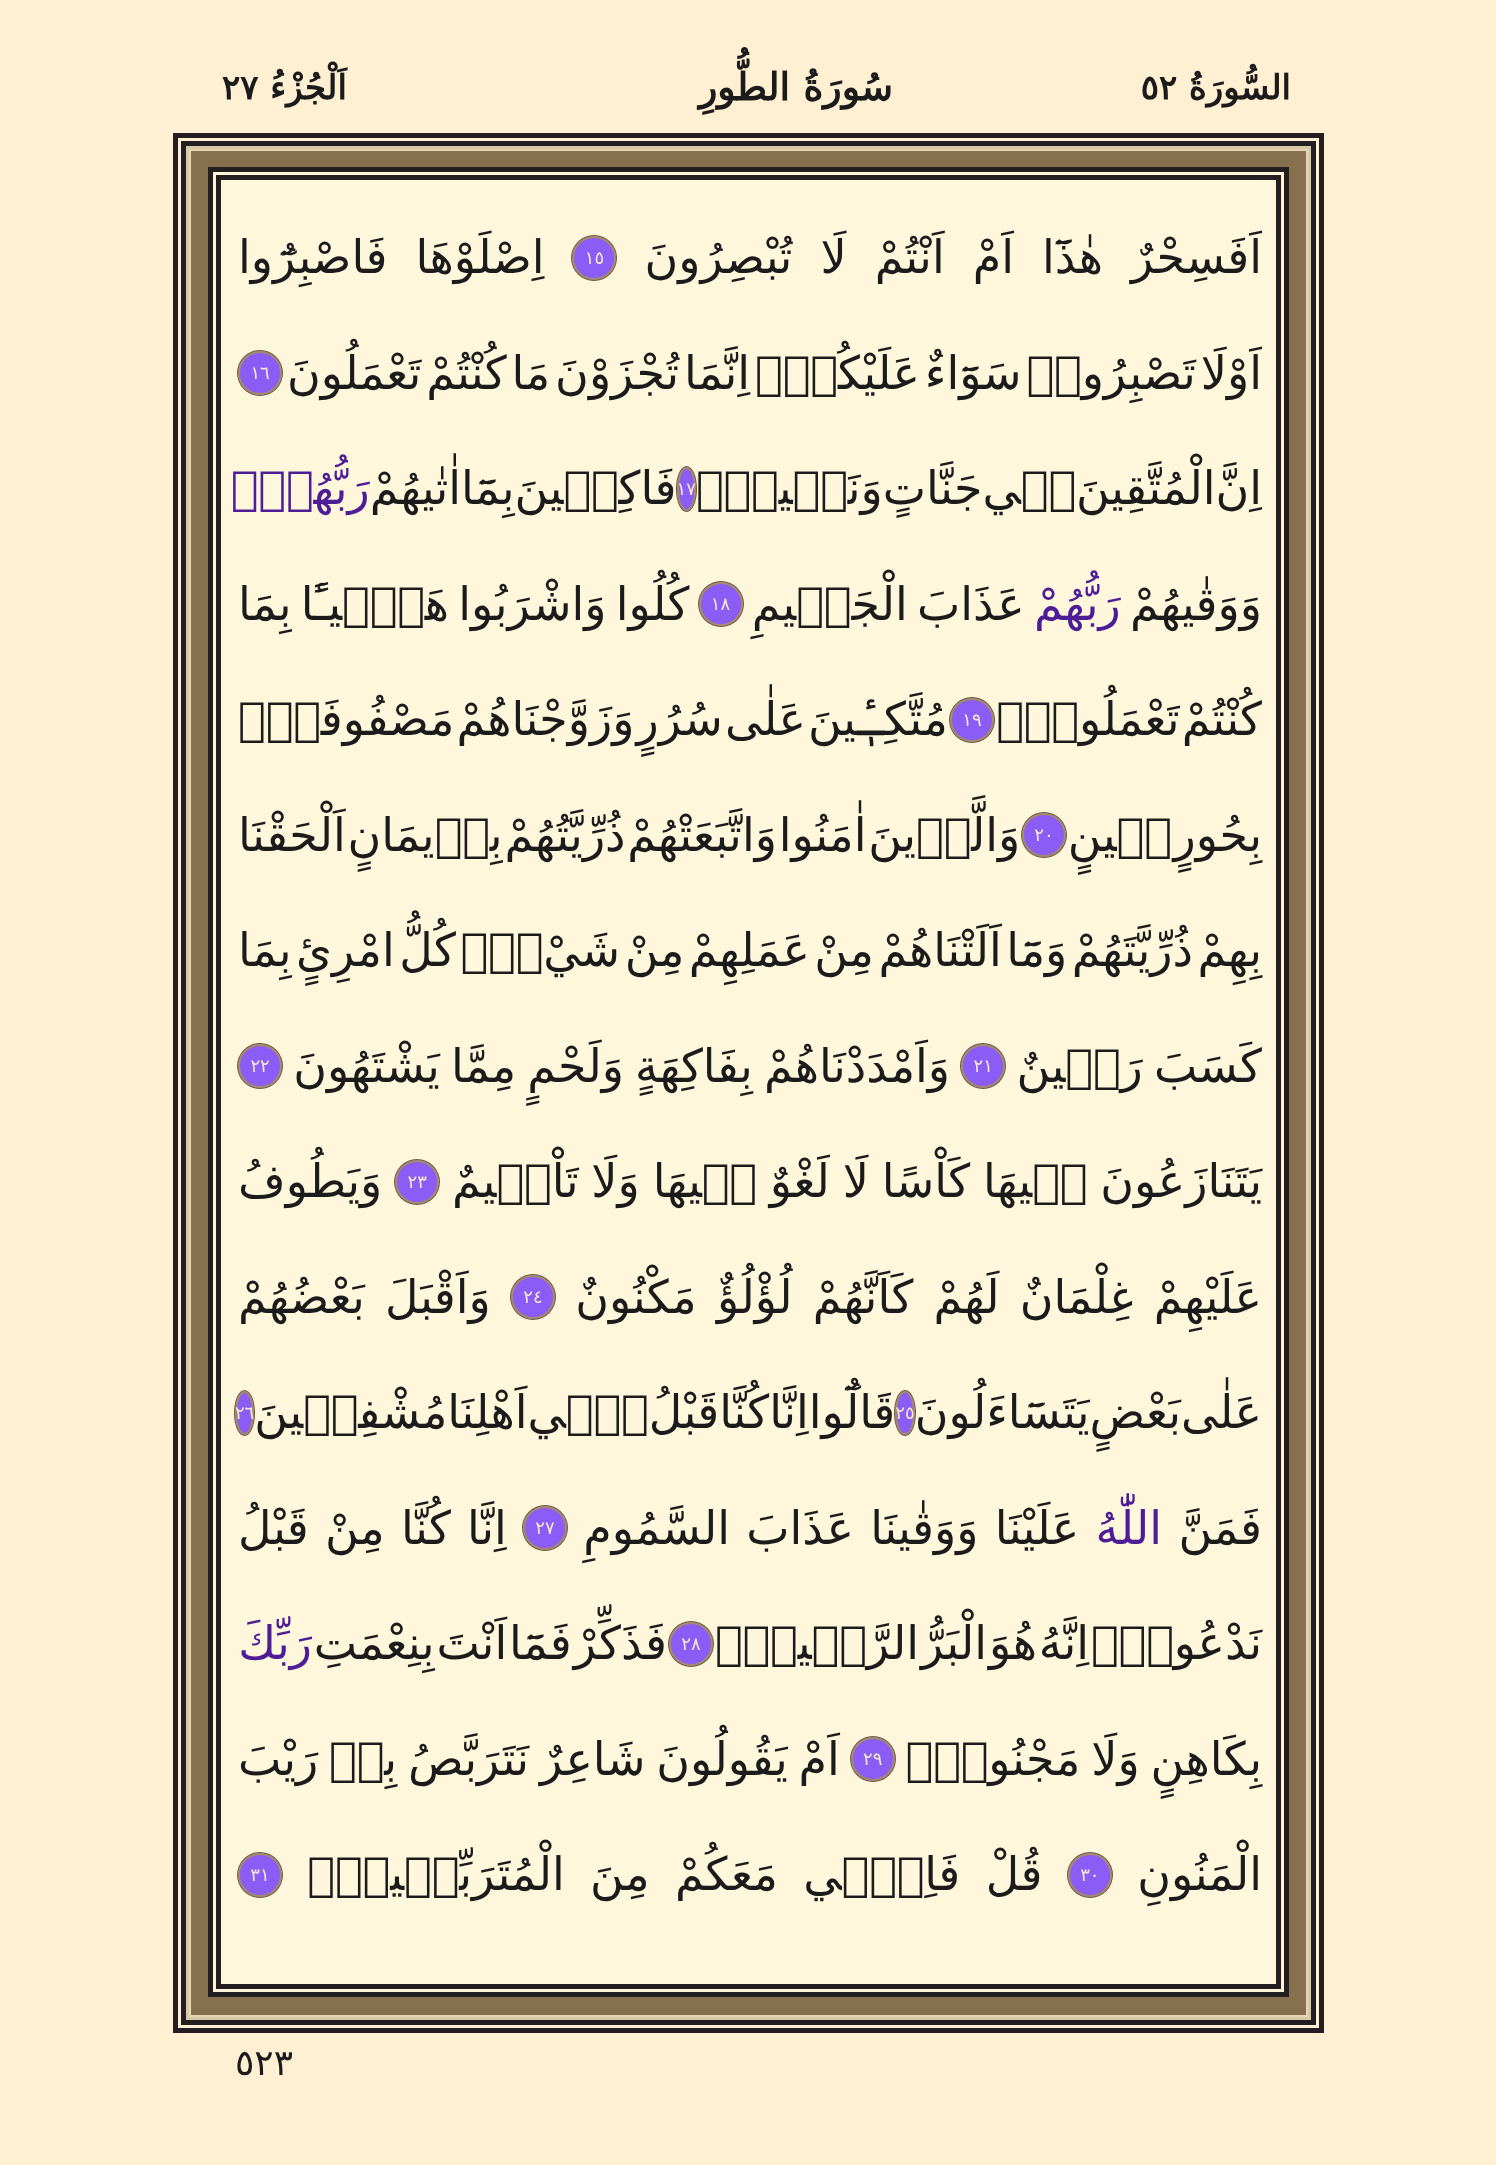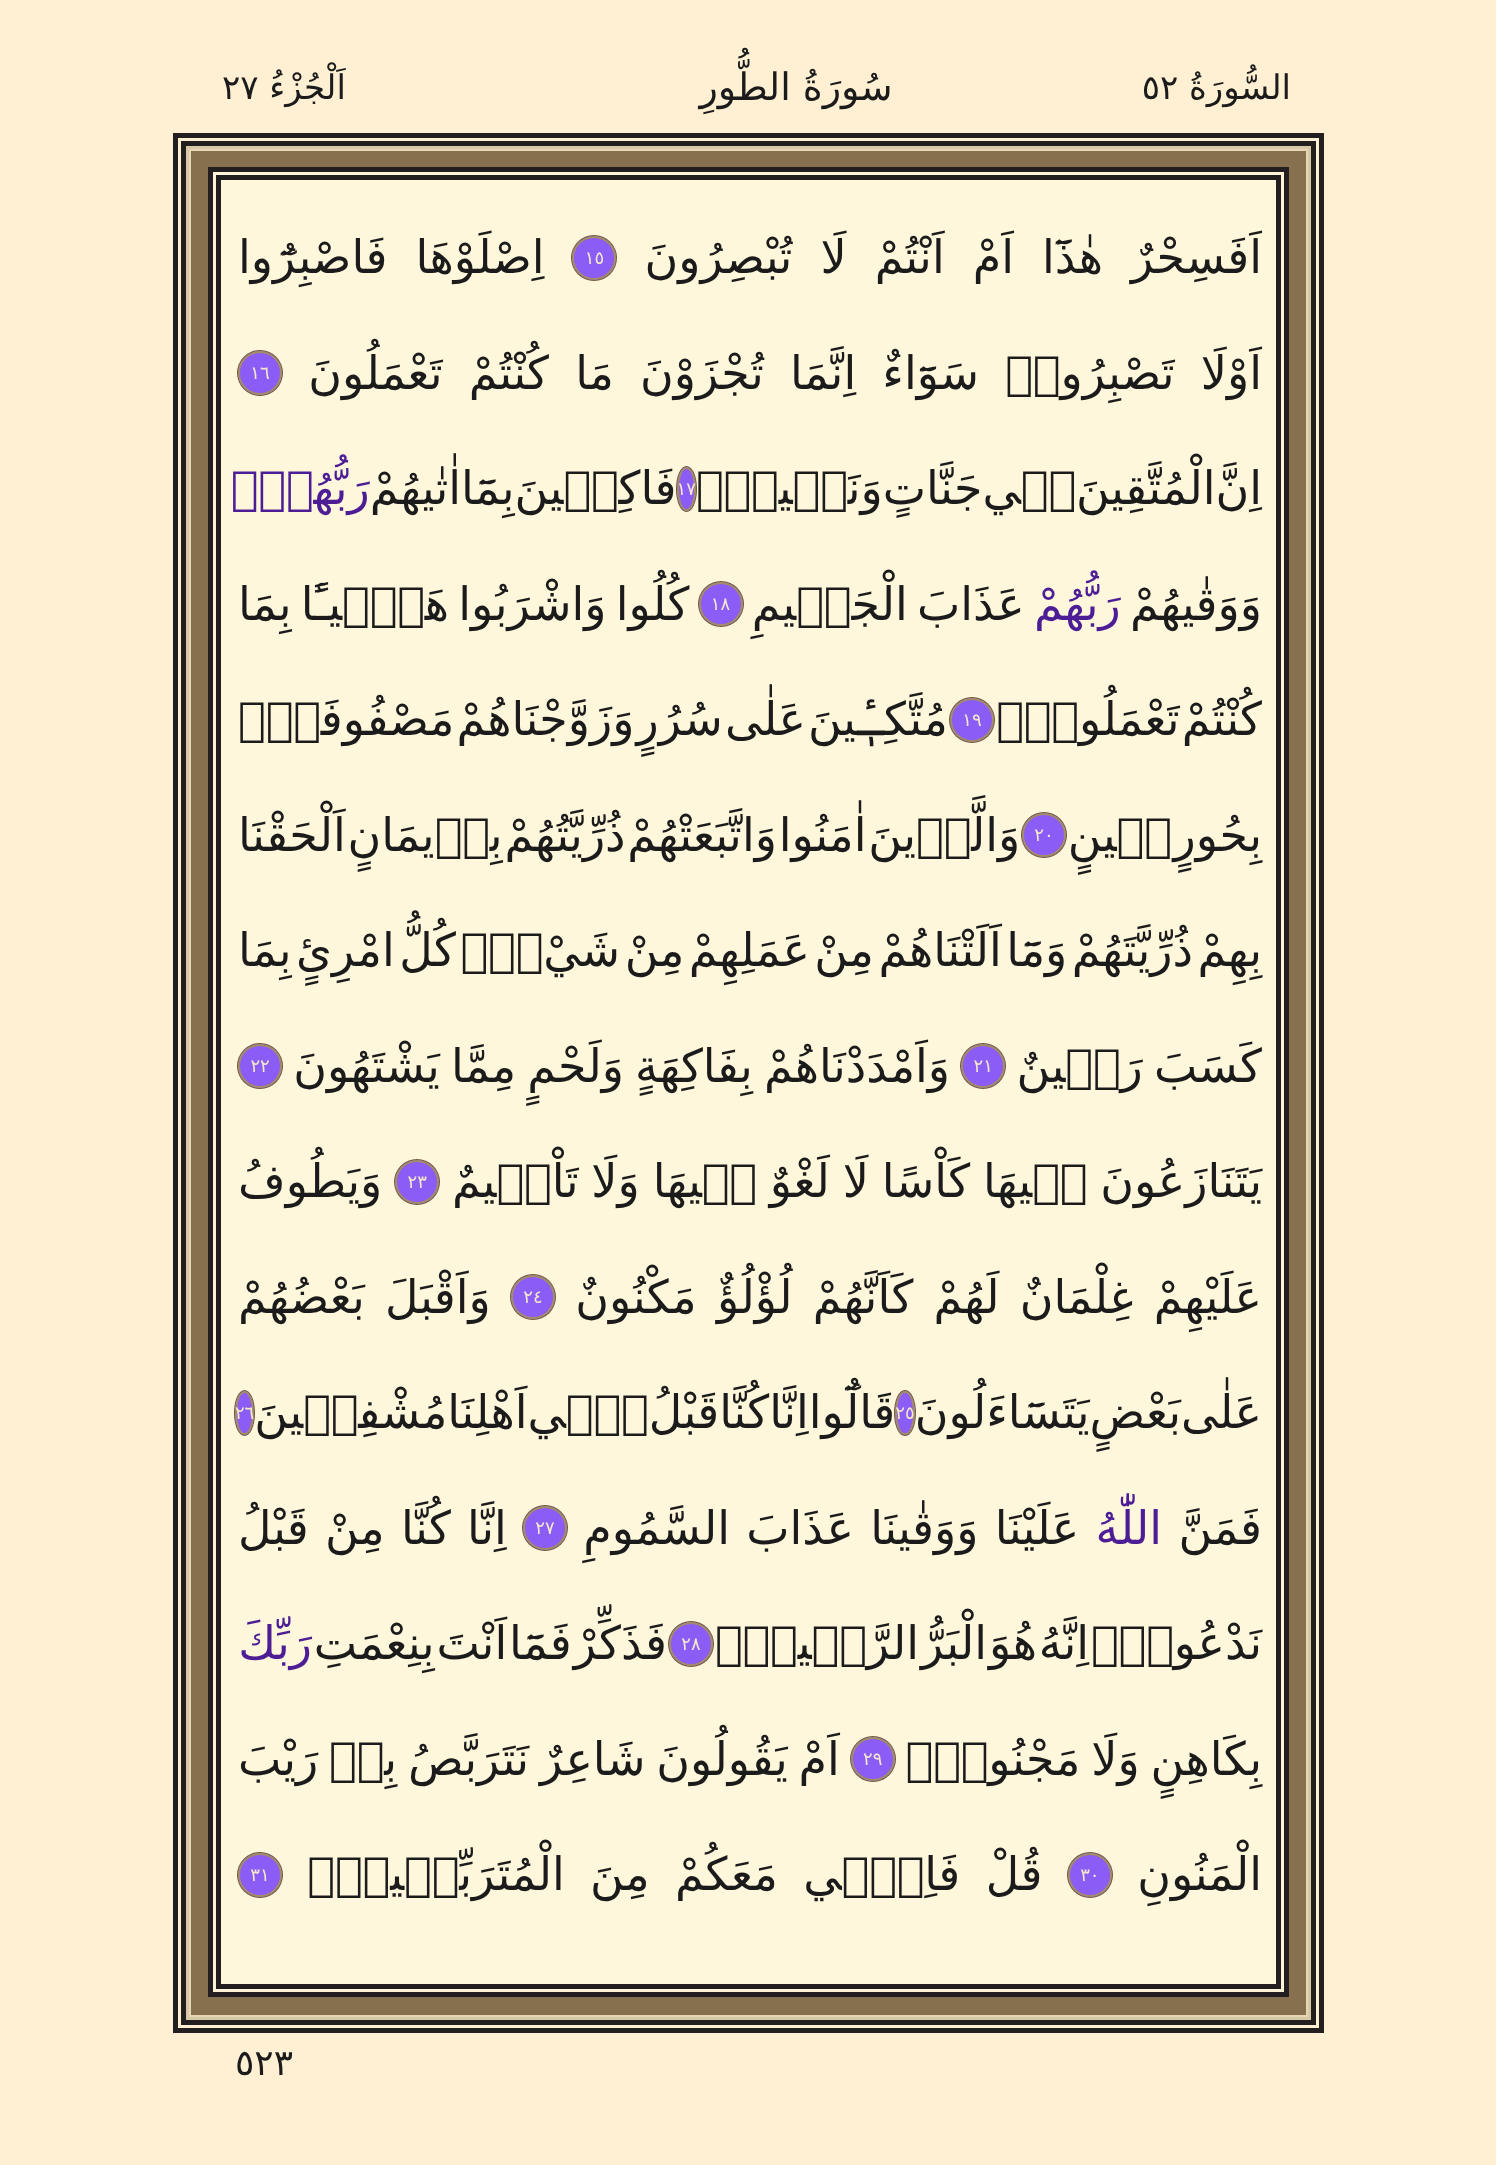--- a/index.html
+++ b/index.html
@@ -3,21 +3,21 @@
 <meta charset="utf-8">
 <style>
   html, body { margin:0; padding:0; }
   body {
     width:1496px; height:2165px; position:relative; overflow:hidden;
     background:#FFF0D3;
     font-family: "DejaVu Serif", "Liberation Serif", serif;
     color:#1b1b1b;
   }
   .header { position:absolute; top:62px; left:0; width:1496px; height:70px; direction:rtl; }
-  .hdr { position:absolute; top:0; font-size:34px; line-height:50px; white-space:nowrap; }
+  .hdr { position:absolute; top:0; font-size:34px; line-height:50px; white-space:nowrap;font-weight:bold; }
   .hdr-right { right:205px; }
   .hdr-center { left:50%; transform:translateX(-50%); font-size:38px;margin-left:48px; }
   .hdr-left { left:222px; }
 
   .frame { position:absolute; box-sizing:border-box; }
   .f1 { left:173px; top:133px; width:1151px; height:1900px; border:5px solid #231f20; background:#FFF0D3; }
   .f2 { left:181px; top:141px; width:1135px; height:1884px; border:5px solid #231f20; background:#d8c9a6; }
   .f3 { left:189px; top:149px; width:1119px; height:1868px; background:#87704D; border:2px solid #e6d6b4; }
   .f4 { left:208px; top:167px; width:1081px; height:1830px; border:5px solid #231f20; background:#FFF3D8; }
   .f5 { left:216px; top:175px; width:1065px; height:1814px; border:5px solid #231f20; background:#FFF7DC; }
@@ -64,20 +64,21 @@
       <span class="word">لَا</span>
       <span class="word">تُبْصِرُونَ</span>
       <span class="marker">١٥</span>
       <span class="word">اِصْلَوْهَا</span>
       <span class="word">فَاصْبِرُٓوا</span>
     </div>
     <div class="line" style="top: 115.5px;">
       <span class="word">اَوْلَا</span>
       <span class="word">تَصْبِرُواۚ</span>
       <span class="word">سَوَٓاءٌ</span>
+      <span class="word">عَلَيْكُمْۜ</span>
       <span class="word">اِنَّمَا</span>
       <span class="word">تُجْزَوْنَ</span>
       <span class="word">مَا</span>
       <span class="word">كُنْتُمْ</span>
       <span class="word">تَعْمَلُونَ</span>
       <span class="marker">١٦</span>
     </div>
     <div class="line" style="top: 231px;">
       <span class="word">اِنَّ</span>
       <span class="word">الْمُتَّقِينَ</span>

